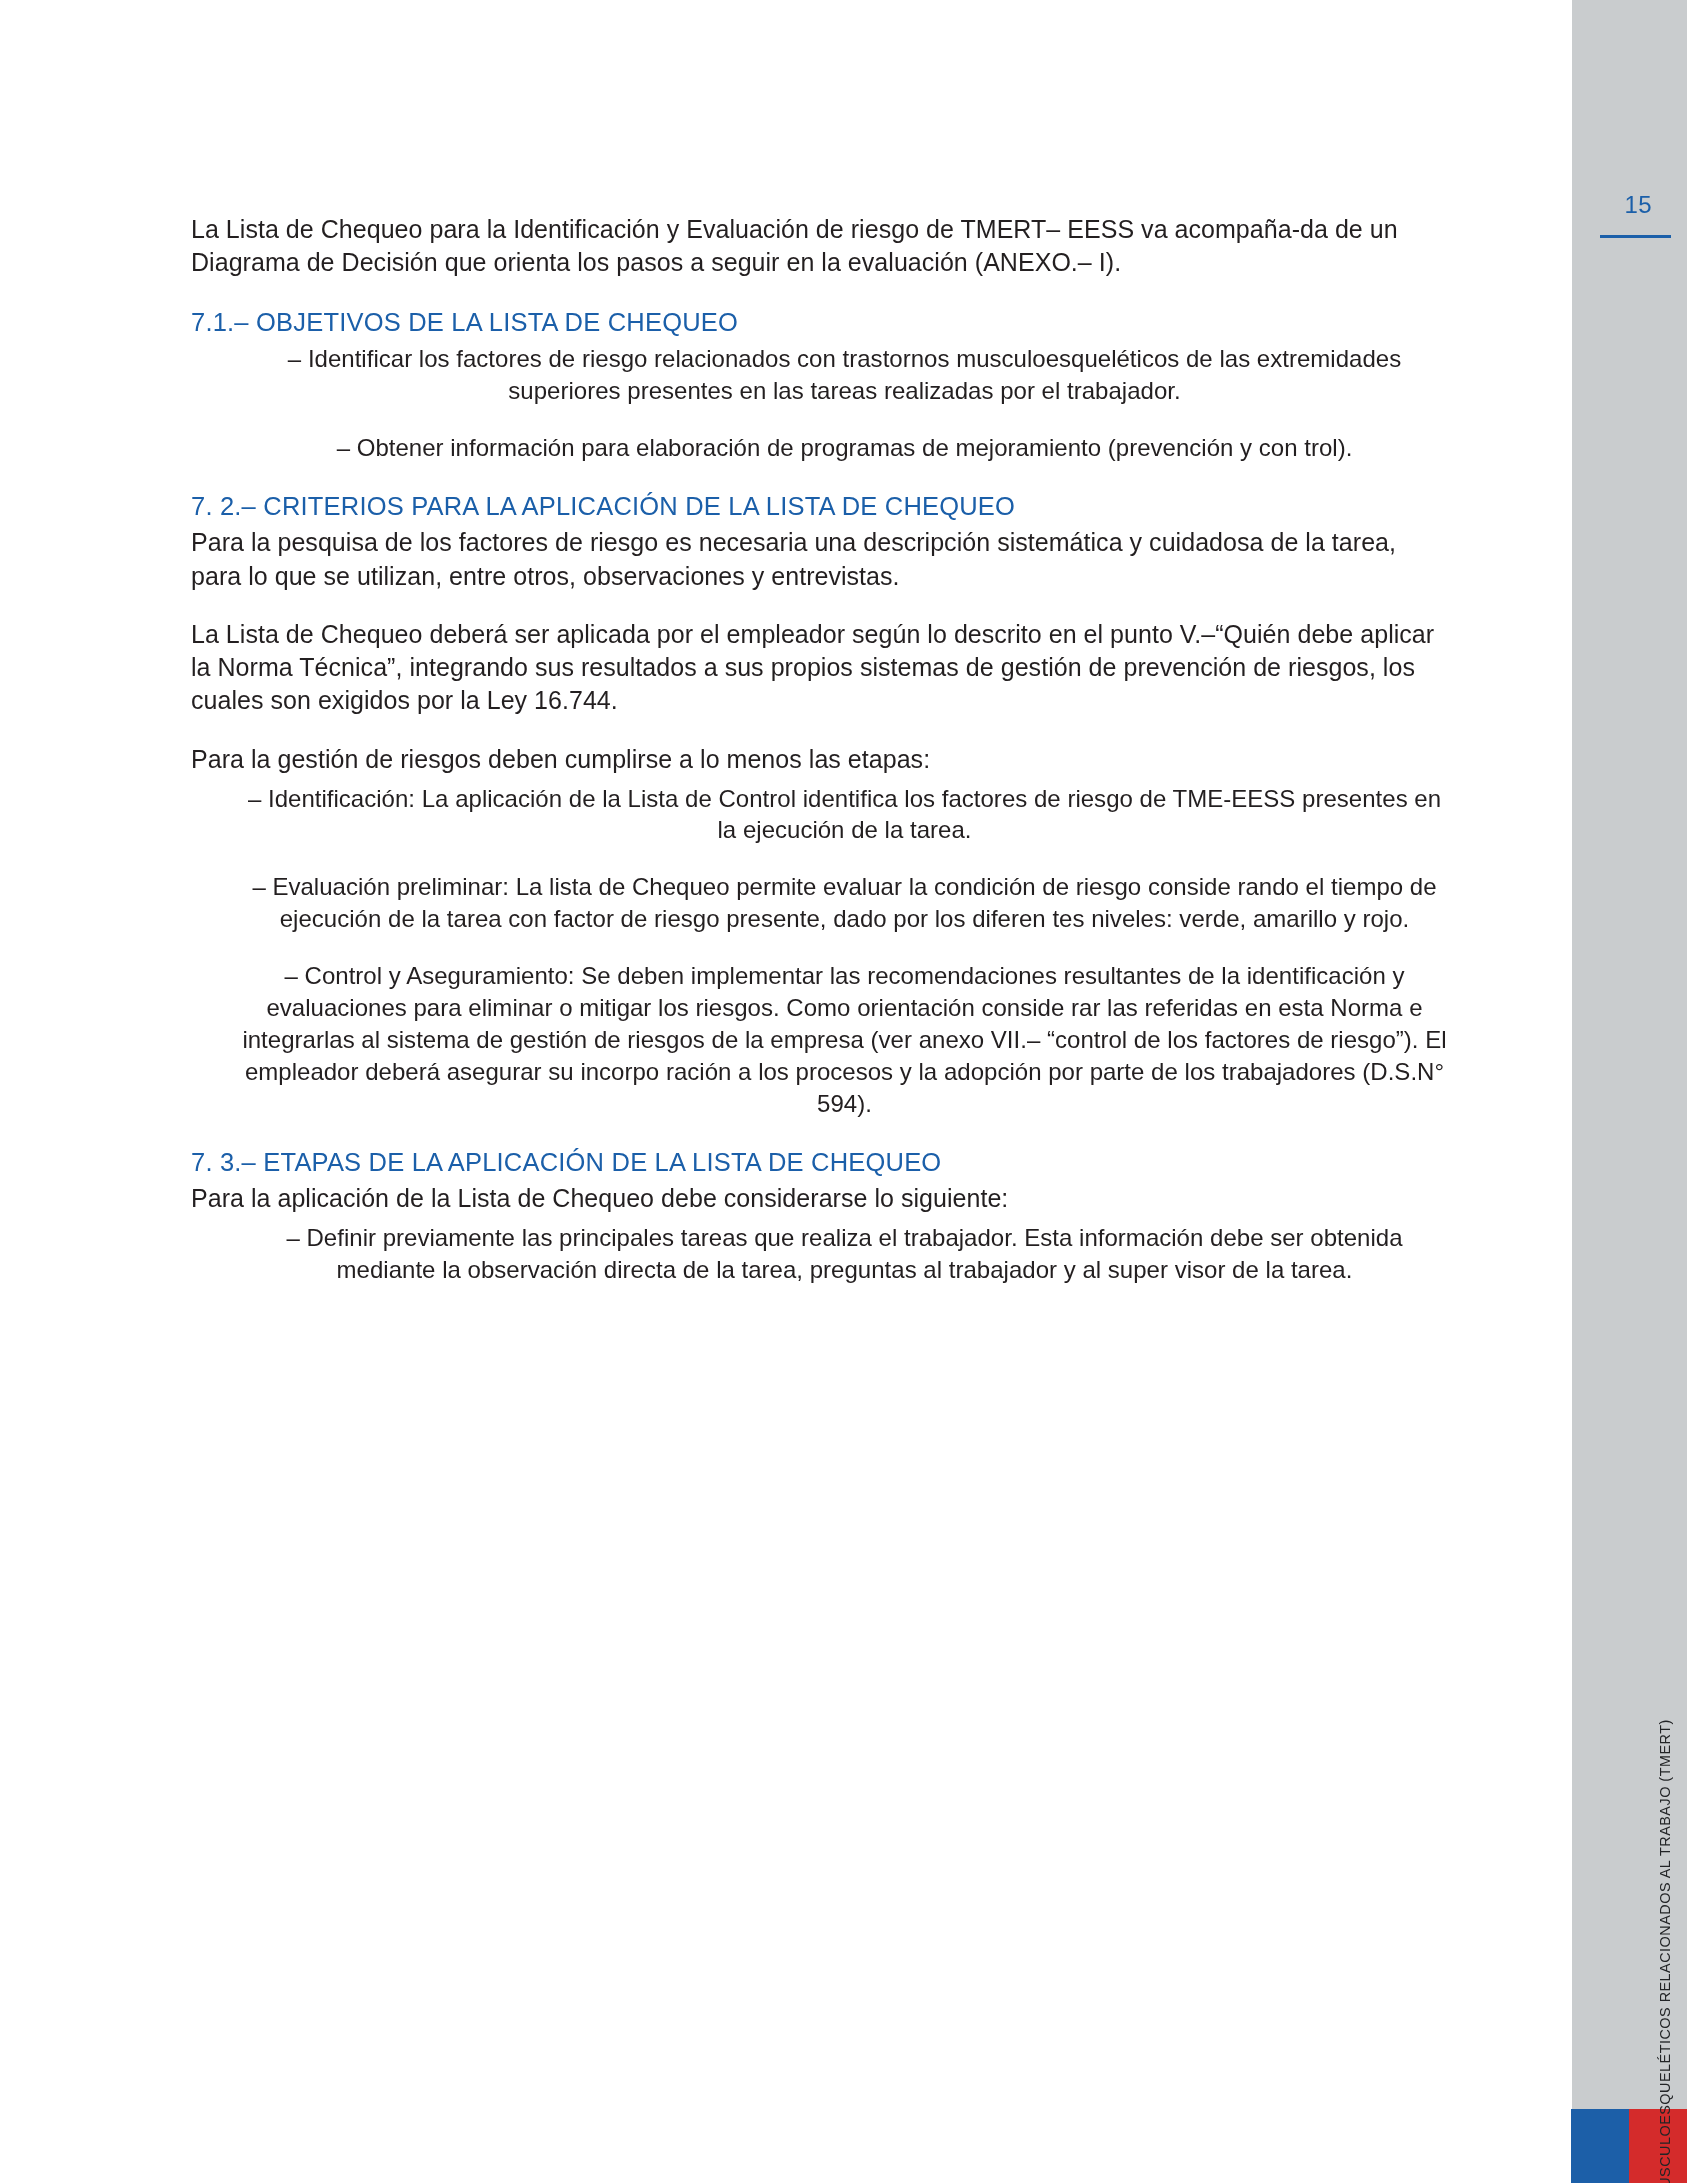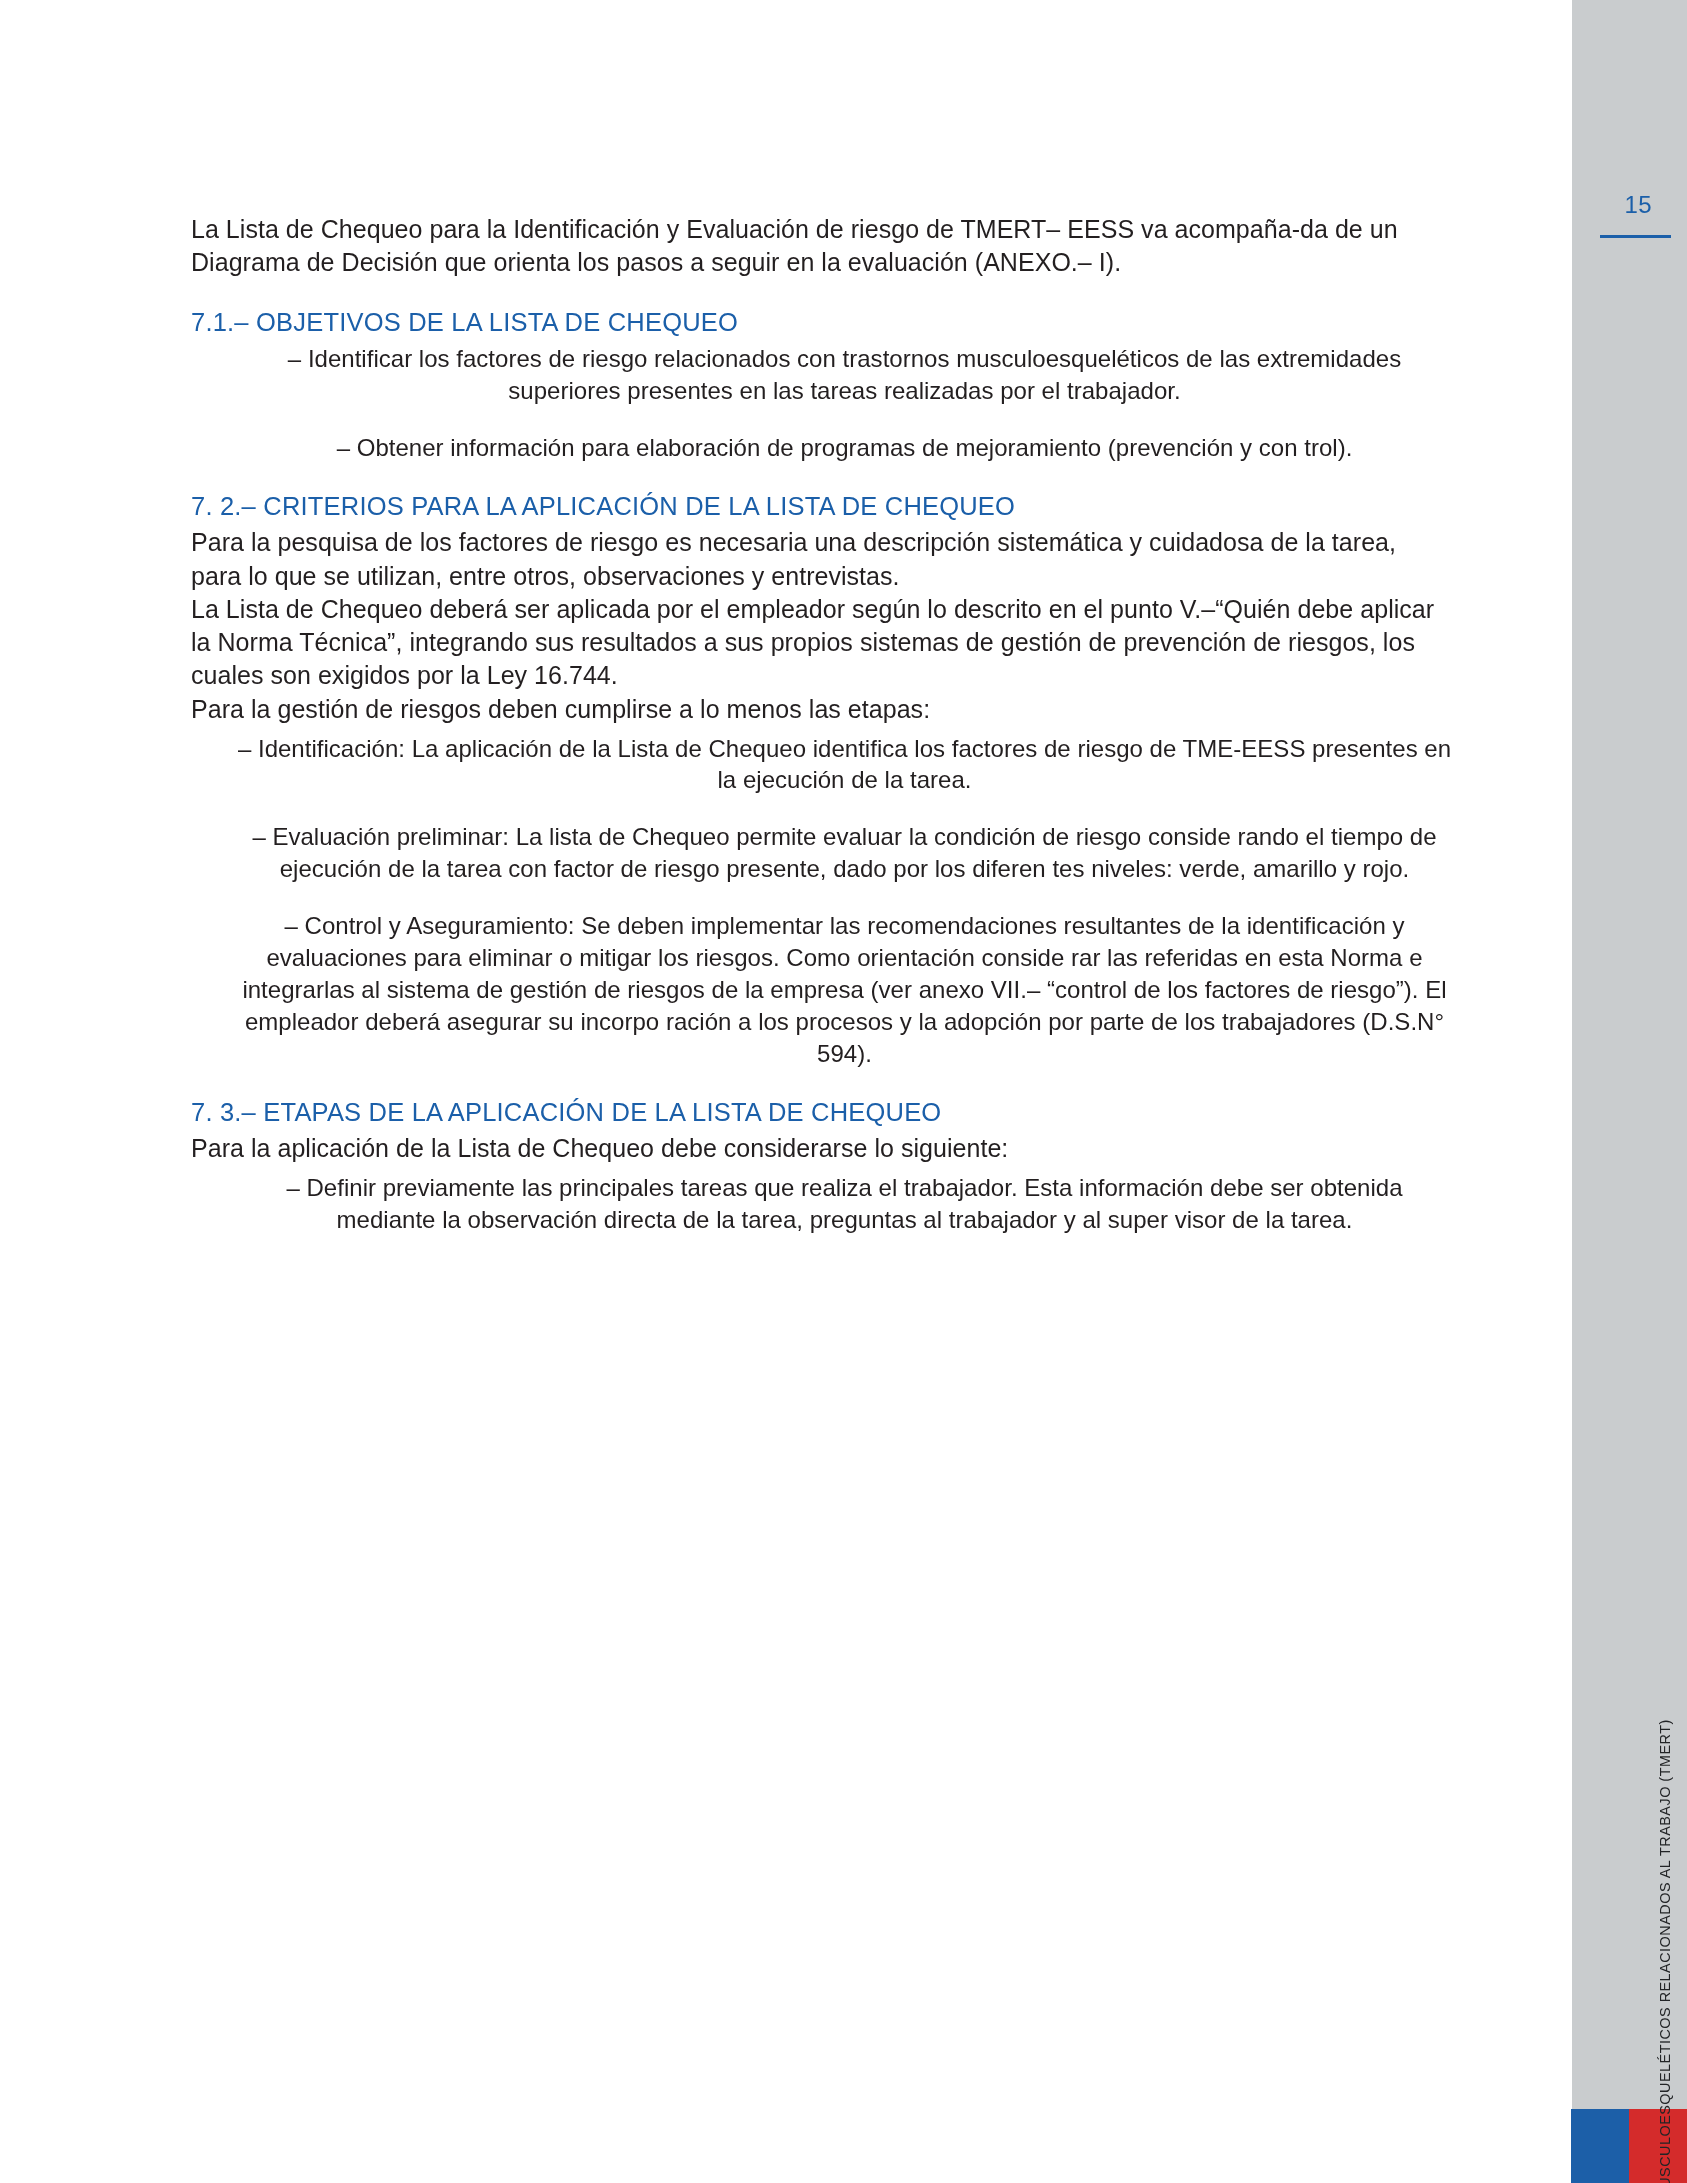--- a/index.html
+++ b/index.html
@@ -111,20 +111,21 @@
   }
 
   p.body {
     font-size: 25px;
     line-height: 1.33;
     margin: 0 0 0 0;
     letter-spacing: 0.04px;
     color: #231f20;
   }
   p.body + p.body {
+    margin-top: 25px;
   }
 
   ul.bullets {
     list-style: none;
     margin: 6.6px 0 0 0;
     padding: 0 0 0 46px;
   }
   ul.bullets li {
     font-size: 24px;
     line-height: 1.33;
@@ -157,21 +158,21 @@
     <ul class="bullets">
       <li>– Identificar los factores de riesgo relacionados con trastornos musculoesqueléticos de las extremidades superiores presentes en las tareas realizadas por el trabajador.</li>
       <li>– Obtener información para elaboración de programas de mejoramiento (prevención y con trol).</li>
     </ul>
 
     <h2 class="sub-title">7. 2.– CRITERIOS PARA LA APLICACIÓN DE LA LISTA DE CHEQUEO</h2>
     <p class="body">Para la pesquisa de los factores de riesgo es necesaria una descripción sistemática y cuidadosa de la tarea, para lo que se utilizan, entre otros, observaciones y entrevistas.</p>
     <p class="body">La Lista de Chequeo deberá ser aplicada por el empleador según lo descrito en el punto V.–“Quién debe aplicar la Norma Técnica”, integrando sus resultados a sus propios sistemas de gestión de prevención de riesgos, los cuales son exigidos por la Ley 16.744.</p>
     <p class="body">Para la gestión de riesgos deben cumplirse a lo menos las etapas:</p>
     <ul class="bullets">
-      <li>– Identificación: La aplicación de la Lista de Chequeo identifica los factores de riesgo de TME-EESS presentes en la ejecución de la tarea.</li>
+      <li>– Identificación: La aplicación de la Lista de Control identifica los factores de riesgo de TME-EESS presentes en la ejecución de la tarea.</li>
       <li>– Evaluación preliminar: La lista de Chequeo permite evaluar la condición de riesgo conside rando el tiempo de ejecución de la tarea con factor de riesgo presente, dado por los diferen tes niveles: verde, amarillo y rojo.</li>
       <li>– Control y Aseguramiento: Se deben implementar las recomendaciones resultantes de la identificación y evaluaciones para eliminar o mitigar los riesgos. Como orientación conside rar las referidas en esta Norma e integrarlas al sistema de gestión de riesgos de la empresa (ver anexo VII.– “control de los factores de riesgo”). El empleador deberá asegurar su incorpo ración a los procesos y la adopción por parte de los trabajadores (D.S.N° 594).</li>
     </ul>
 
     <h2 class="sub-title">7. 3.– ETAPAS DE LA APLICACIÓN DE LA LISTA DE CHEQUEO</h2>
     <p class="body">Para la aplicación de la Lista de Chequeo debe considerarse lo siguiente:</p>
     <ul class="bullets">
       <li>– Definir previamente las principales tareas que realiza el trabajador. Esta información debe ser obtenida mediante la observación directa de la tarea, preguntas al trabajador y al super visor de la tarea.</li>
     </ul>
 

